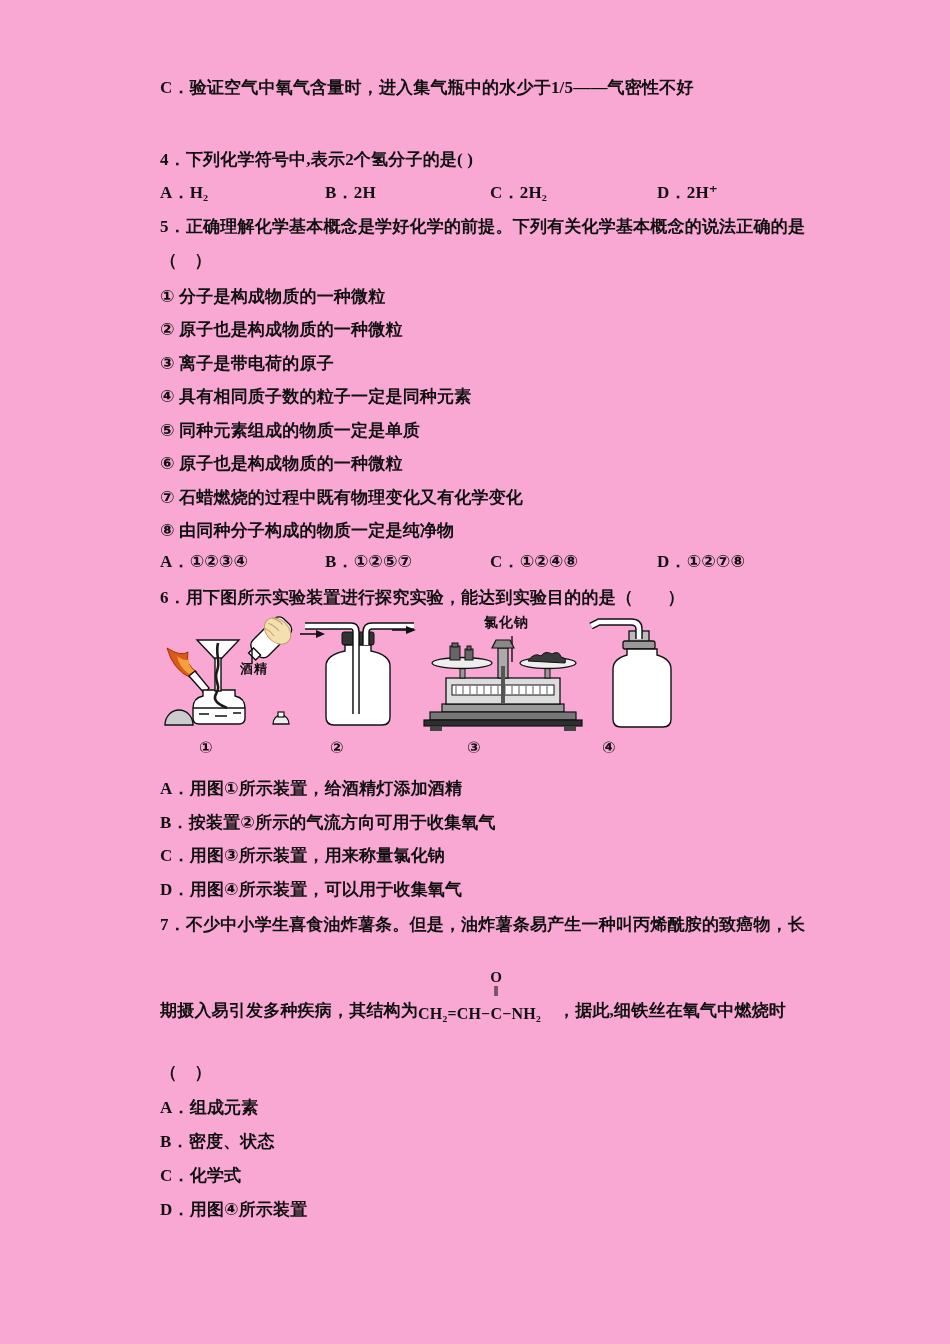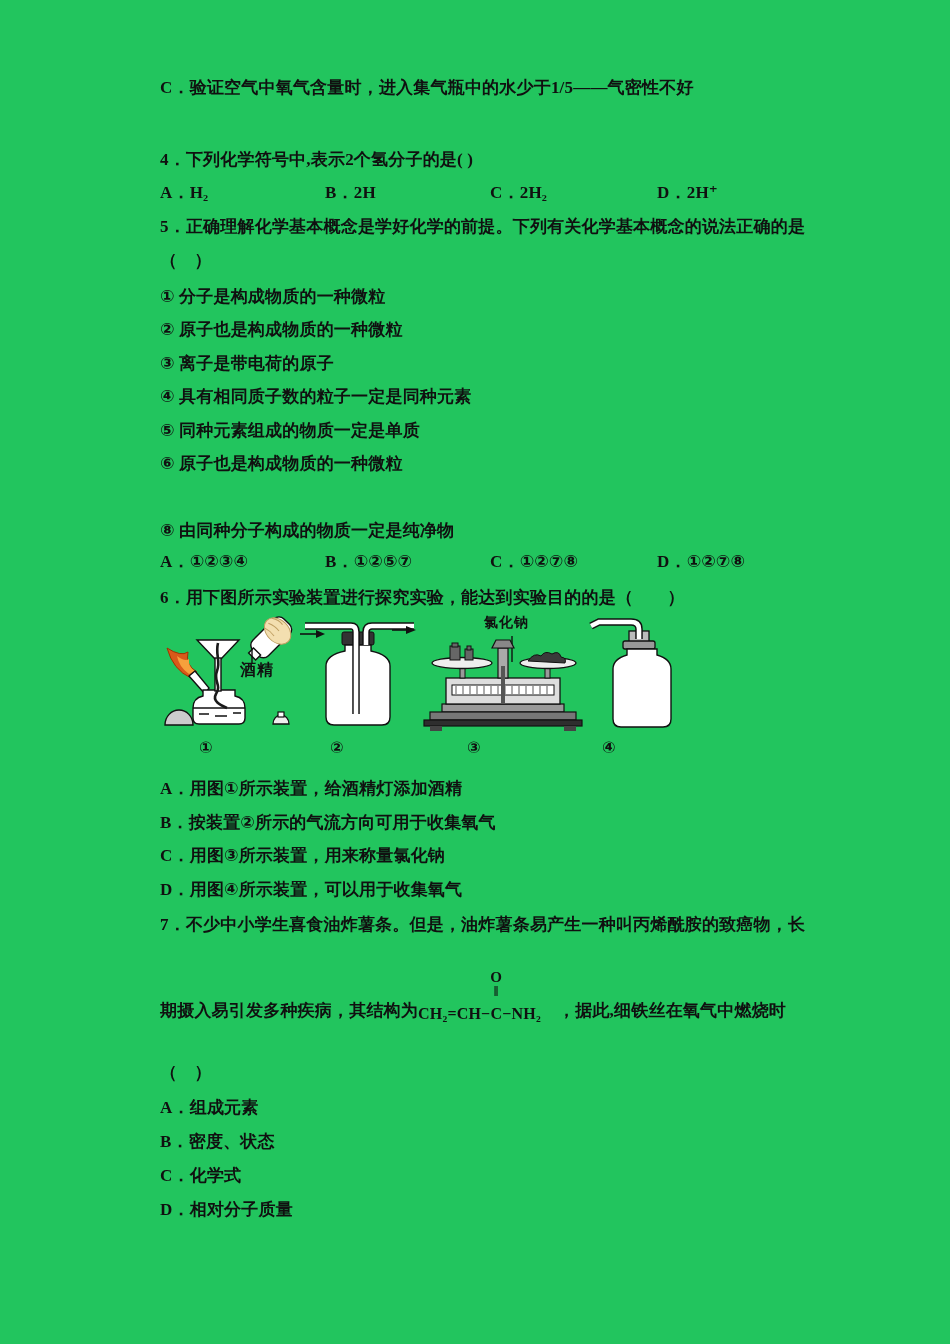--- a/index.html
+++ b/index.html
@@ -1,23 +1,23 @@
 <!DOCTYPE html>
 <html><head>
 <meta charset="utf-8">
 <style>
   html,body{margin:0;padding:0;background:#fff;}
   #page{
-    position:relative;width:950px;height:1344px;background:#22c55e;overflow:hidden;
+    position:relative;width:950px;height:1344px;background:#f9a8d4;overflow:hidden;
     font-family:"Liberation Serif","DejaVu Serif","DejaVu Sans",serif;
     font-weight:bold;color:#101010;
   }
   .t{position:absolute;white-space:nowrap;font-size:17px;line-height:20px;letter-spacing:0.2px;}
   .figlab{position:absolute;font-size:16px;}
-  .ann{position:absolute;font-size:16px;letter-spacing:1px;}
+  .ann{position:absolute;font-size:13px;letter-spacing:1px;}
   .formula{position:absolute;left:418px;top:971px;width:150px;height:60px;}
   .formula .chain{position:absolute;left:0;top:34px;font-size:16px;letter-spacing:0.2px;white-space:nowrap;}
   .formula .oxy{position:absolute;left:70px;top:-2px;width:16px;text-align:center;font-size:15px;}
   .formula .dbond{position:absolute;left:70px;top:13px;width:16px;text-align:center;font-size:14px;}
   svg{position:absolute;}
   .ln{stroke:#111;stroke-width:1.4;fill:none;}
   .fw{fill:#fff;stroke:#111;stroke-width:1.4;}
   .tb-o{stroke:#111;stroke-width:7.5;fill:none;stroke-linecap:butt;}
   .tb-i{stroke:#fff;stroke-width:4.6;fill:none;stroke-linecap:butt;}
 </style>
@@ -35,24 +35,25 @@
   <div class="t" style="top:183px;left:657px">D．2H⁺</div>
 
   <div class="t" style="top:217px;left:160px">5．正确理解化学基本概念是学好化学的前提。下列有关化学基本概念的说法正确的是</div>
   <div class="t" style="top:251px;left:160px">（　）</div>
   <div class="t" style="top:287px;left:160px">① 分子是构成物质的一种微粒</div>
   <div class="t" style="top:320px;left:160px">② 原子也是构成物质的一种微粒</div>
   <div class="t" style="top:354px;left:160px">③ 离子是带电荷的原子</div>
   <div class="t" style="top:387px;left:160px">④ 具有相同质子数的粒子一定是同种元素</div>
   <div class="t" style="top:421px;left:160px">⑤ 同种元素组成的物质一定是单质</div>
   <div class="t" style="top:454px;left:160px">⑥ 原子也是构成物质的一种微粒</div>
+  <div class="t" style="top:488px;left:160px">⑦ 石蜡燃烧的过程中既有物理变化又有化学变化</div>
   <div class="t" style="top:521px;left:160px">⑧ 由同种分子构成的物质一定是纯净物</div>
   <div class="t" style="top:552px;left:160px">A．①②③④</div>
   <div class="t" style="top:552px;left:325px">B．①②⑤⑦</div>
-  <div class="t" style="top:552px;left:490px">C．①②⑦⑧</div>
+  <div class="t" style="top:552px;left:490px">C．①②④⑧</div>
   <div class="t" style="top:552px;left:657px">D．①②⑦⑧</div>
 
   <div class="t" style="top:588px;left:160px">6．用下图所示实验装置进行探究实验，能达到实验目的的是（　　）</div>
 
   <svg style="left:155px;top:612px" width="148" height="126" viewBox="0 0 148 126">
     <g>
       <path d="M10 113a14 15 0 0 1 28 0Z" fill="#ccc" stroke="#111" stroke-width="1.4"></path>
     </g>
     <g>
       <path d="M36 66Q18 58 12 36Q26 45 33 40Q30 53 42 60Z" fill="#d95a1a" stroke="#a03300" stroke-width="1"></path>
@@ -168,15 +169,15 @@
   <div class="formula">
     <span class="oxy">O</span>
     <span class="dbond">‖</span>
     <span class="chain">CH₂=CH−C−NH₂</span>
   </div>
   <div class="t" style="top:1001px;left:558px">，据此,细铁丝在氧气中燃烧时</div>
   <div class="t" style="top:1063px;left:160px">（　）</div>
   <div class="t" style="top:1098px;left:160px">A．组成元素</div>
   <div class="t" style="top:1132px;left:160px">B．密度、状态</div>
   <div class="t" style="top:1166px;left:160px">C．化学式</div>
-  <div class="t" style="top:1200px;left:160px">D．相对分子质量</div>
+  <div class="t" style="top:1200px;left:160px">D．用图④所示装置</div>
 
 </div>
 
 </body></html>

